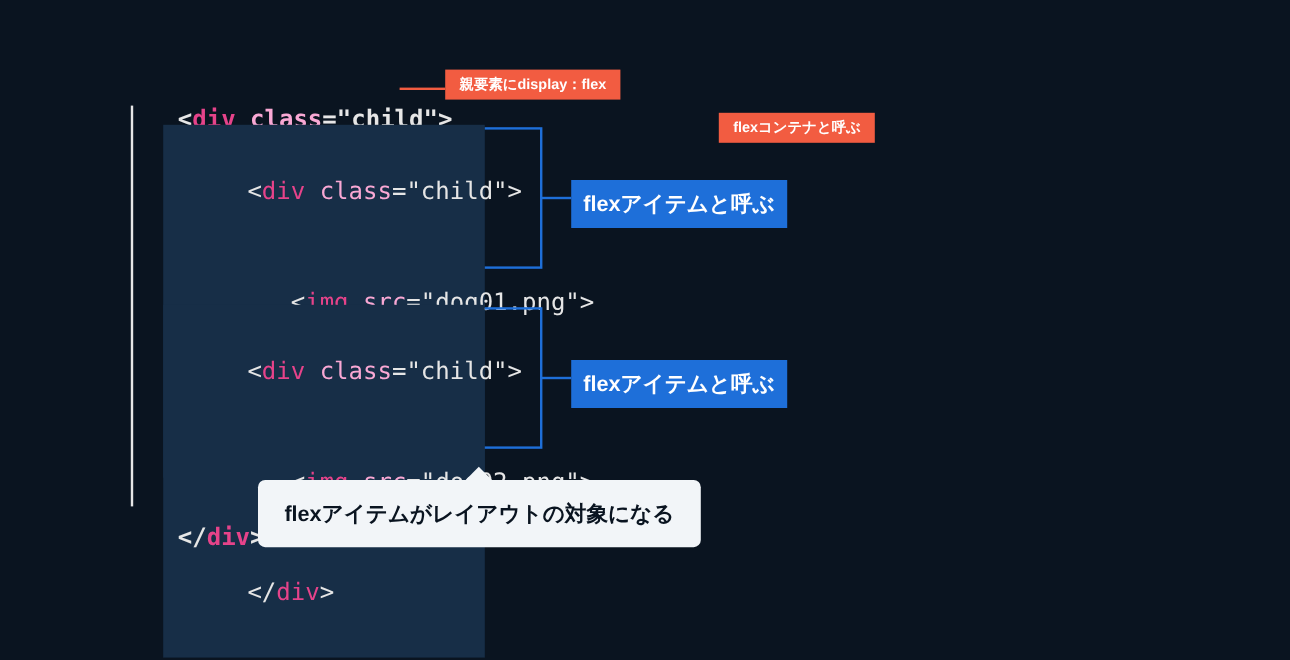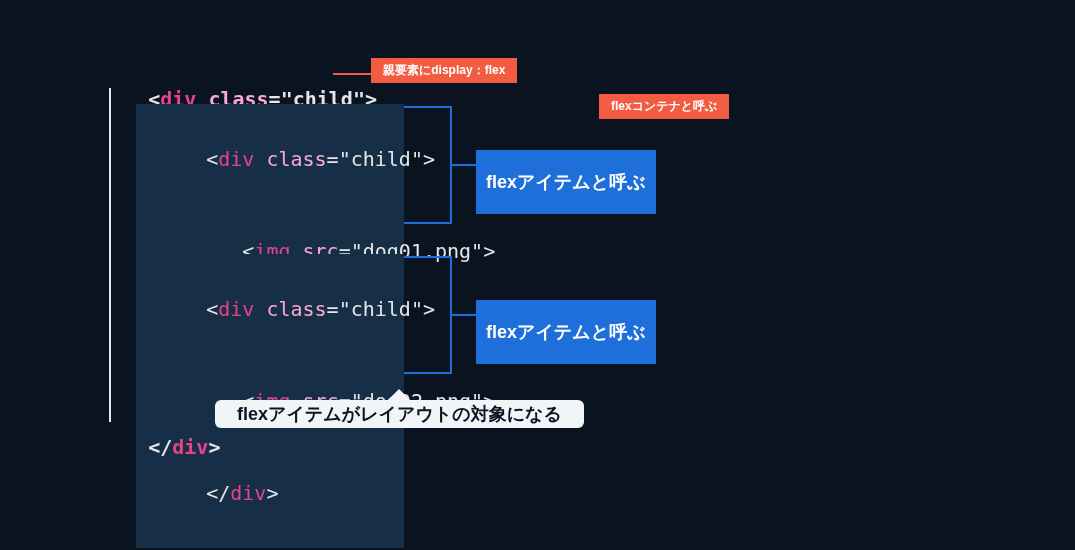--- a/index.html
+++ b/index.html
@@ -56,30 +56,30 @@
     font-size: 12px;
     padding: 4px 12px;
   }
   .label-blue {
     position: absolute;
     background: #1e6fd9;
     color: #fff;
     font-family: 'Hiragino Sans', 'Meiryo', sans-serif;
     font-weight: bold;
     font-size: 18px;
-    padding: 20px 10px;
+    padding: 8px 10px;
   }
   .label-white {
     position: absolute;
     background: #f2f5f8;
     color: #0a1420;
     font-family: 'Hiragino Sans', 'Meiryo', sans-serif;
     font-weight: bold;
     font-size: 18px;
-    padding: 2px 22px;
+    padding: 16px 22px;
     border-radius: 6px;
   }
   .label-white::before {
     content: "";
     position: absolute;
     top: -11px;
     left: 50%;
     transform: translateX(-50%);
     border-left: 12px solid transparent;
     border-right: 12px solid transparent;

